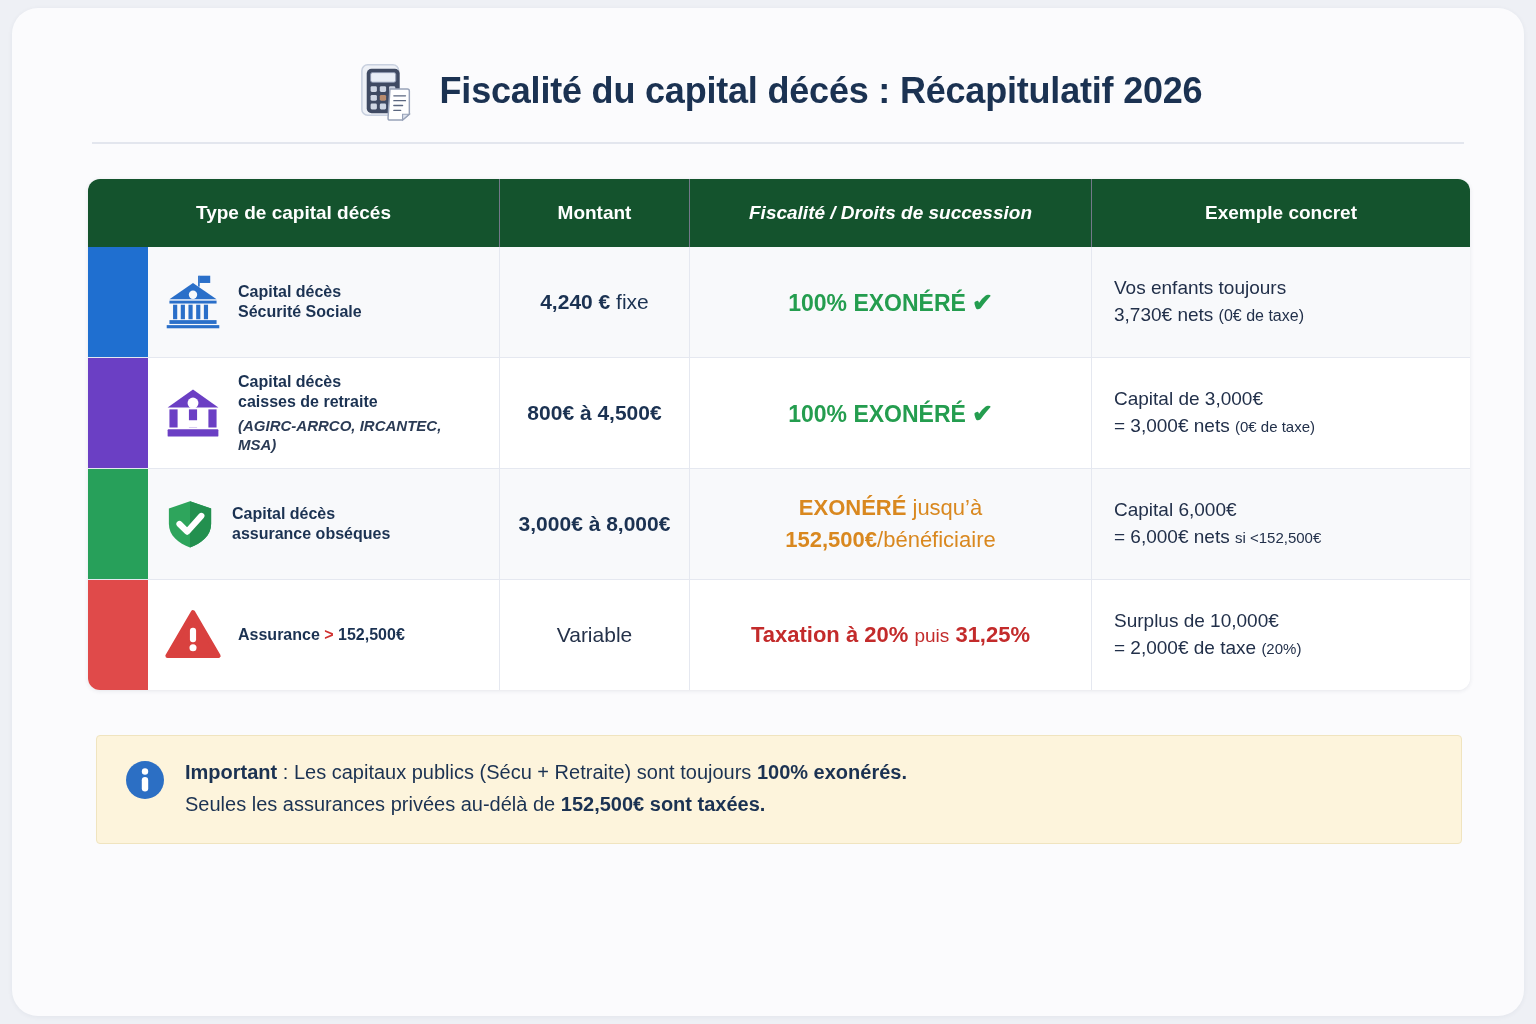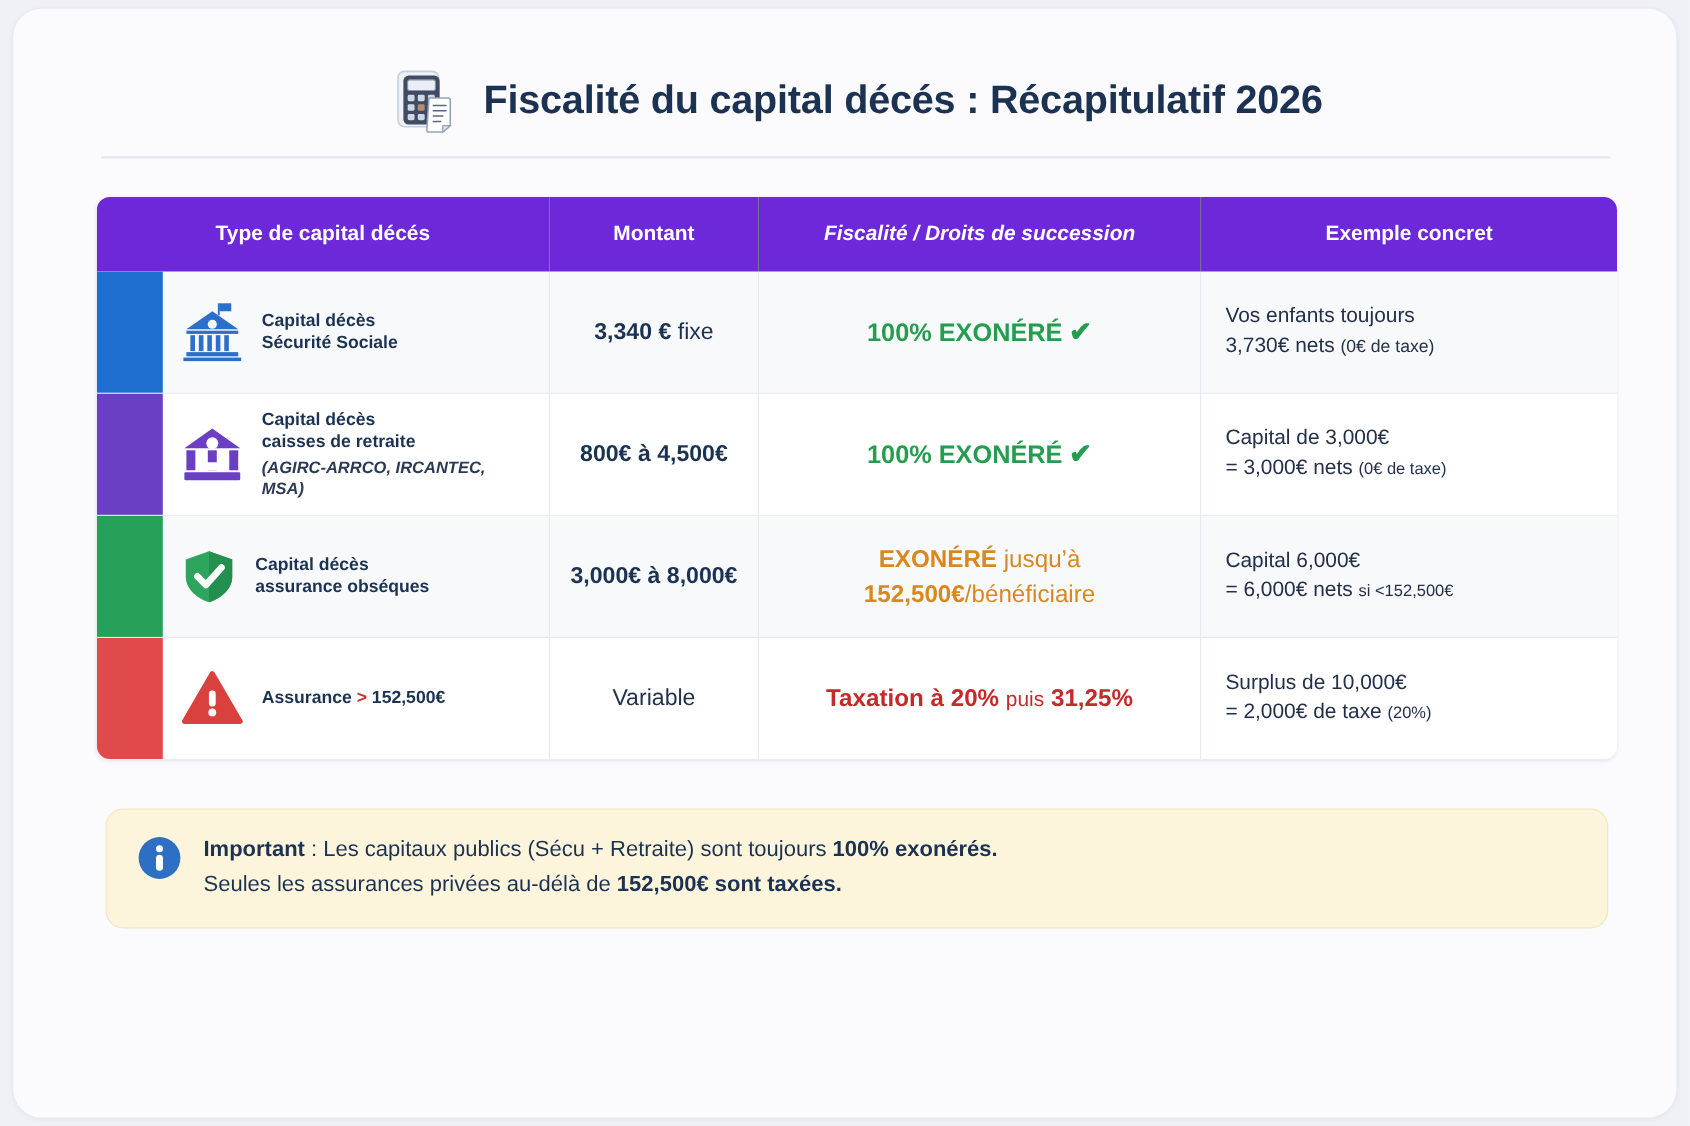--- a/index.html
+++ b/index.html
@@ -65,21 +65,21 @@
     position: absolute;
     left: 76px;
     top: 171px;
     width: 1382px;
     border-radius: 12px;
     overflow: hidden;
     box-shadow: 0 1px 4px rgba(40,50,80,0.10);
   }
   .thead {
     display: flex;
-    background: #6d28d9;
+    background: #14532d;
     height: 68px;
   }
   .thead .th {
     display: flex;
     align-items: center;
     justify-content: center;
     color: #ffffff;
     font-size: 19px;
     font-weight: bold;
     box-sizing: border-box;
@@ -192,21 +192,21 @@
 
   
   .callout {
     position: absolute;
     left: 84px;
     top: 727px;
     width: 1366px;
     box-sizing: border-box;
     background: #fdf4dc;
     border: 1px solid #f0e4bf;
-    border-radius: 16px;
+    border-radius: 4px;
     padding: 20px 26px 22px 26px;
     display: flex;
     align-items: flex-start;
     gap: 18px;
   }
   .info-icon { width: 44px; height: 44px; flex: 0 0 44px; margin-top: 2px; }
   .callout-text {
     font-size: 20px;
     color: #1b3252;
     line-height: 1.62;
@@ -273,21 +273,21 @@
             <rect x="6" y="52" width="52" height="4.2"></rect>
             <rect x="3" y="57.5" width="58" height="3.5"></rect>
           </g>
         </svg>
         <div class="type-text">
           <span class="type-main">Capital décès</span>
           <span class="type-main">Sécurité Sociale</span>
         </div>
       </div>
       <div class="cell c-amount">
-        <span class="amount-text"><span>3,340 €</span> <span class="lite">fixe</span></span>
+        <span class="amount-text"><span>4,240 €</span> <span class="lite">fixe</span></span>
       </div>
       <div class="cell c-tax">
         <div class="tax-text">
           <span class="tax-green">100% EXONÉRÉ</span><span class="check">✔</span>
         </div>
       </div>
       <div class="cell c-ex">
         <div class="ex-text">
           <span class="ex-line">Vos enfants toujours</span>
           <span class="ex-line"><span>3,730€ nets</span> <span class="dim">(0€ de taxe)</span></span>

